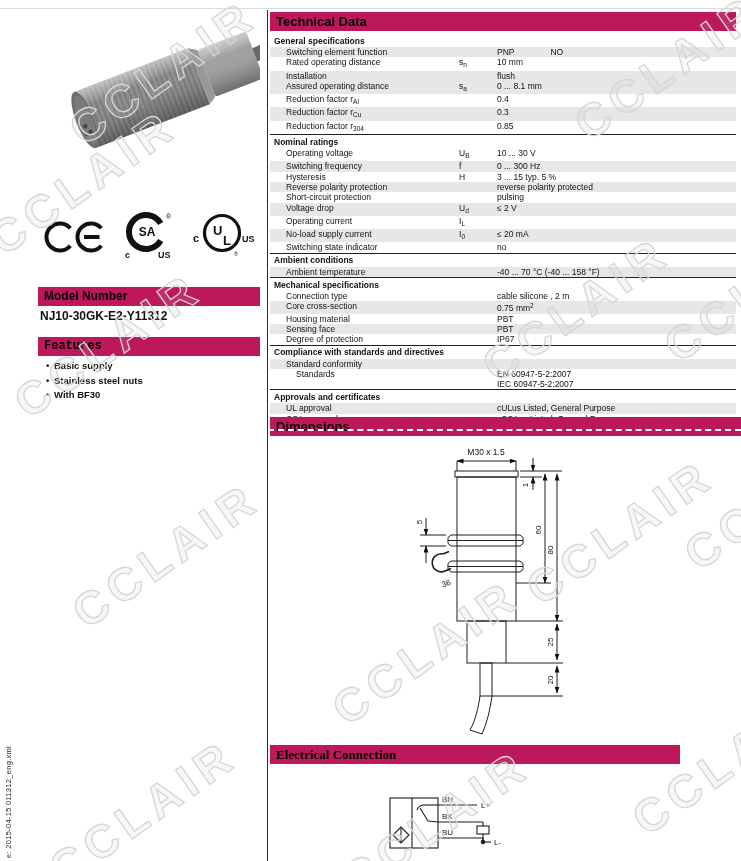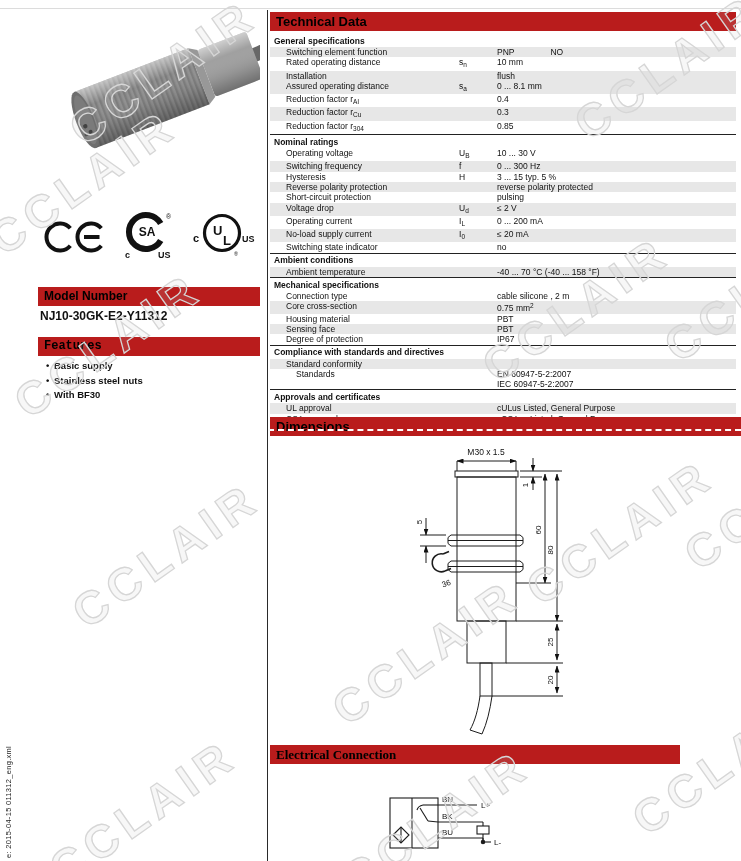--- a/index.html
+++ b/index.html
@@ -7,21 +7,21 @@
         font-family:"Liberation Sans",sans-serif;color:#111;}
   .hairline-top{position:absolute;left:0;top:8px;width:741px;height:1px;background:#dcdcdc;}
   .vdivider{position:absolute;left:267px;top:10px;width:1px;height:851px;background:#2a2a2a;}
   .sidenote{position:absolute;left:4px;top:858px;transform:rotate(-90deg);transform-origin:0 0;
             font-size:7.5px;letter-spacing:.3px;white-space:nowrap;color:#222;}
   
   .wm{position:absolute;font-size:46px;font-weight:700;letter-spacing:7px;white-space:nowrap;
       color:rgba(200,200,200,0.14);-webkit-text-stroke:1.3px #d6d6d6;
       transform:rotate(-35deg);pointer-events:none;z-index:5;}
   
-  .bar{background:#b91c1c;color:#000;font-weight:700;font-size:13px;line-height:19px;
+  .bar{background:#be185d;color:#000;font-weight:700;font-size:13px;line-height:19px;
        height:19px;padding-left:6px;box-sizing:border-box;}
   
   .photo{position:absolute;left:40px;top:12px;width:220px;height:198px;}
   .cert{position:absolute;}
   .mn-bar{position:absolute;left:38px;top:287px;width:222px;font-size:12px;}
   .mn-val{position:absolute;left:40px;top:309px;font-size:12px;font-weight:700;}
   .ft-bar{position:absolute;left:38px;top:337px;width:222px;font-size:12px;font-family:Liberation Mono, monospace;}
   .features{position:absolute;left:40px;top:359px;width:220px;}
   .feature{display:flex;font-size:9.5px;font-weight:700;line-height:14.5px;}
   .feature .dot{width:14px;padding-left:6px;box-sizing:border-box;}
@@ -209,21 +209,20 @@
           <span class="td-val">pulsing</span>
         </div>
         <div class="td-row striped">
           <span class="td-label">Voltage drop</span>
           <span class="td-sym">U<sub>d</sub></span>
           <span class="td-val">≤ 2 V</span>
         </div>
         <div class="td-row">
           <span class="td-label">Operating current</span>
           <span class="td-sym">I<sub>L</sub></span>
-          <span class="td-val">0 ... 200 mA</span>
         </div>
         <div class="td-row striped">
           <span class="td-label">No-load supply current</span>
           <span class="td-sym">I<sub>0</sub></span>
           <span class="td-val">≤ 20 mA</span>
         </div>
         <div class="td-row">
           <span class="td-label">Switching state indicator</span>
           <span class="td-sym"></span>
           <span class="td-val">no</span>

